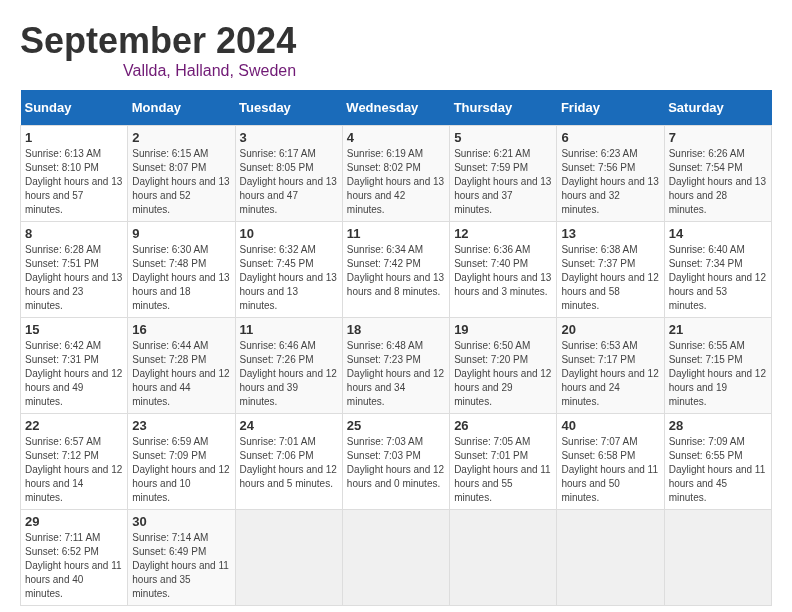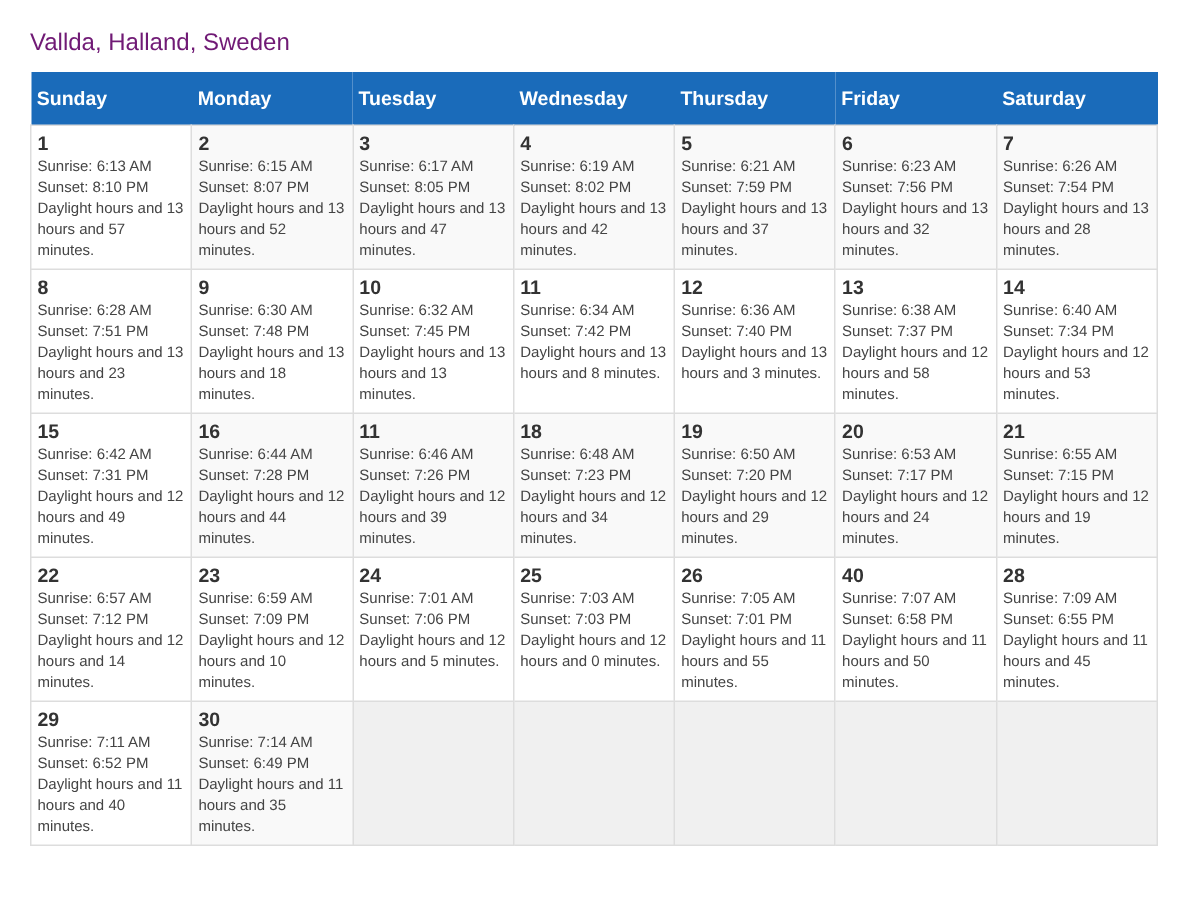--- a/index.html
+++ b/index.html
@@ -77,20 +77,21 @@
     }
     tbody tr:last-child td {
       height: 70px;
     }
   </style>
 </head>
 <body>
 
 <div class="header">
   <div class="title-area">
+    <div class="month-title">September 2024</div>
     <div class="location">Vallda, Halland, Sweden</div>
   </div>
 </div>
 
 <table>
   <thead>
     <tr id="weekday-header">
         <th>Sunday</th>
         <th>Monday</th>
         <th>Tuesday</th>

